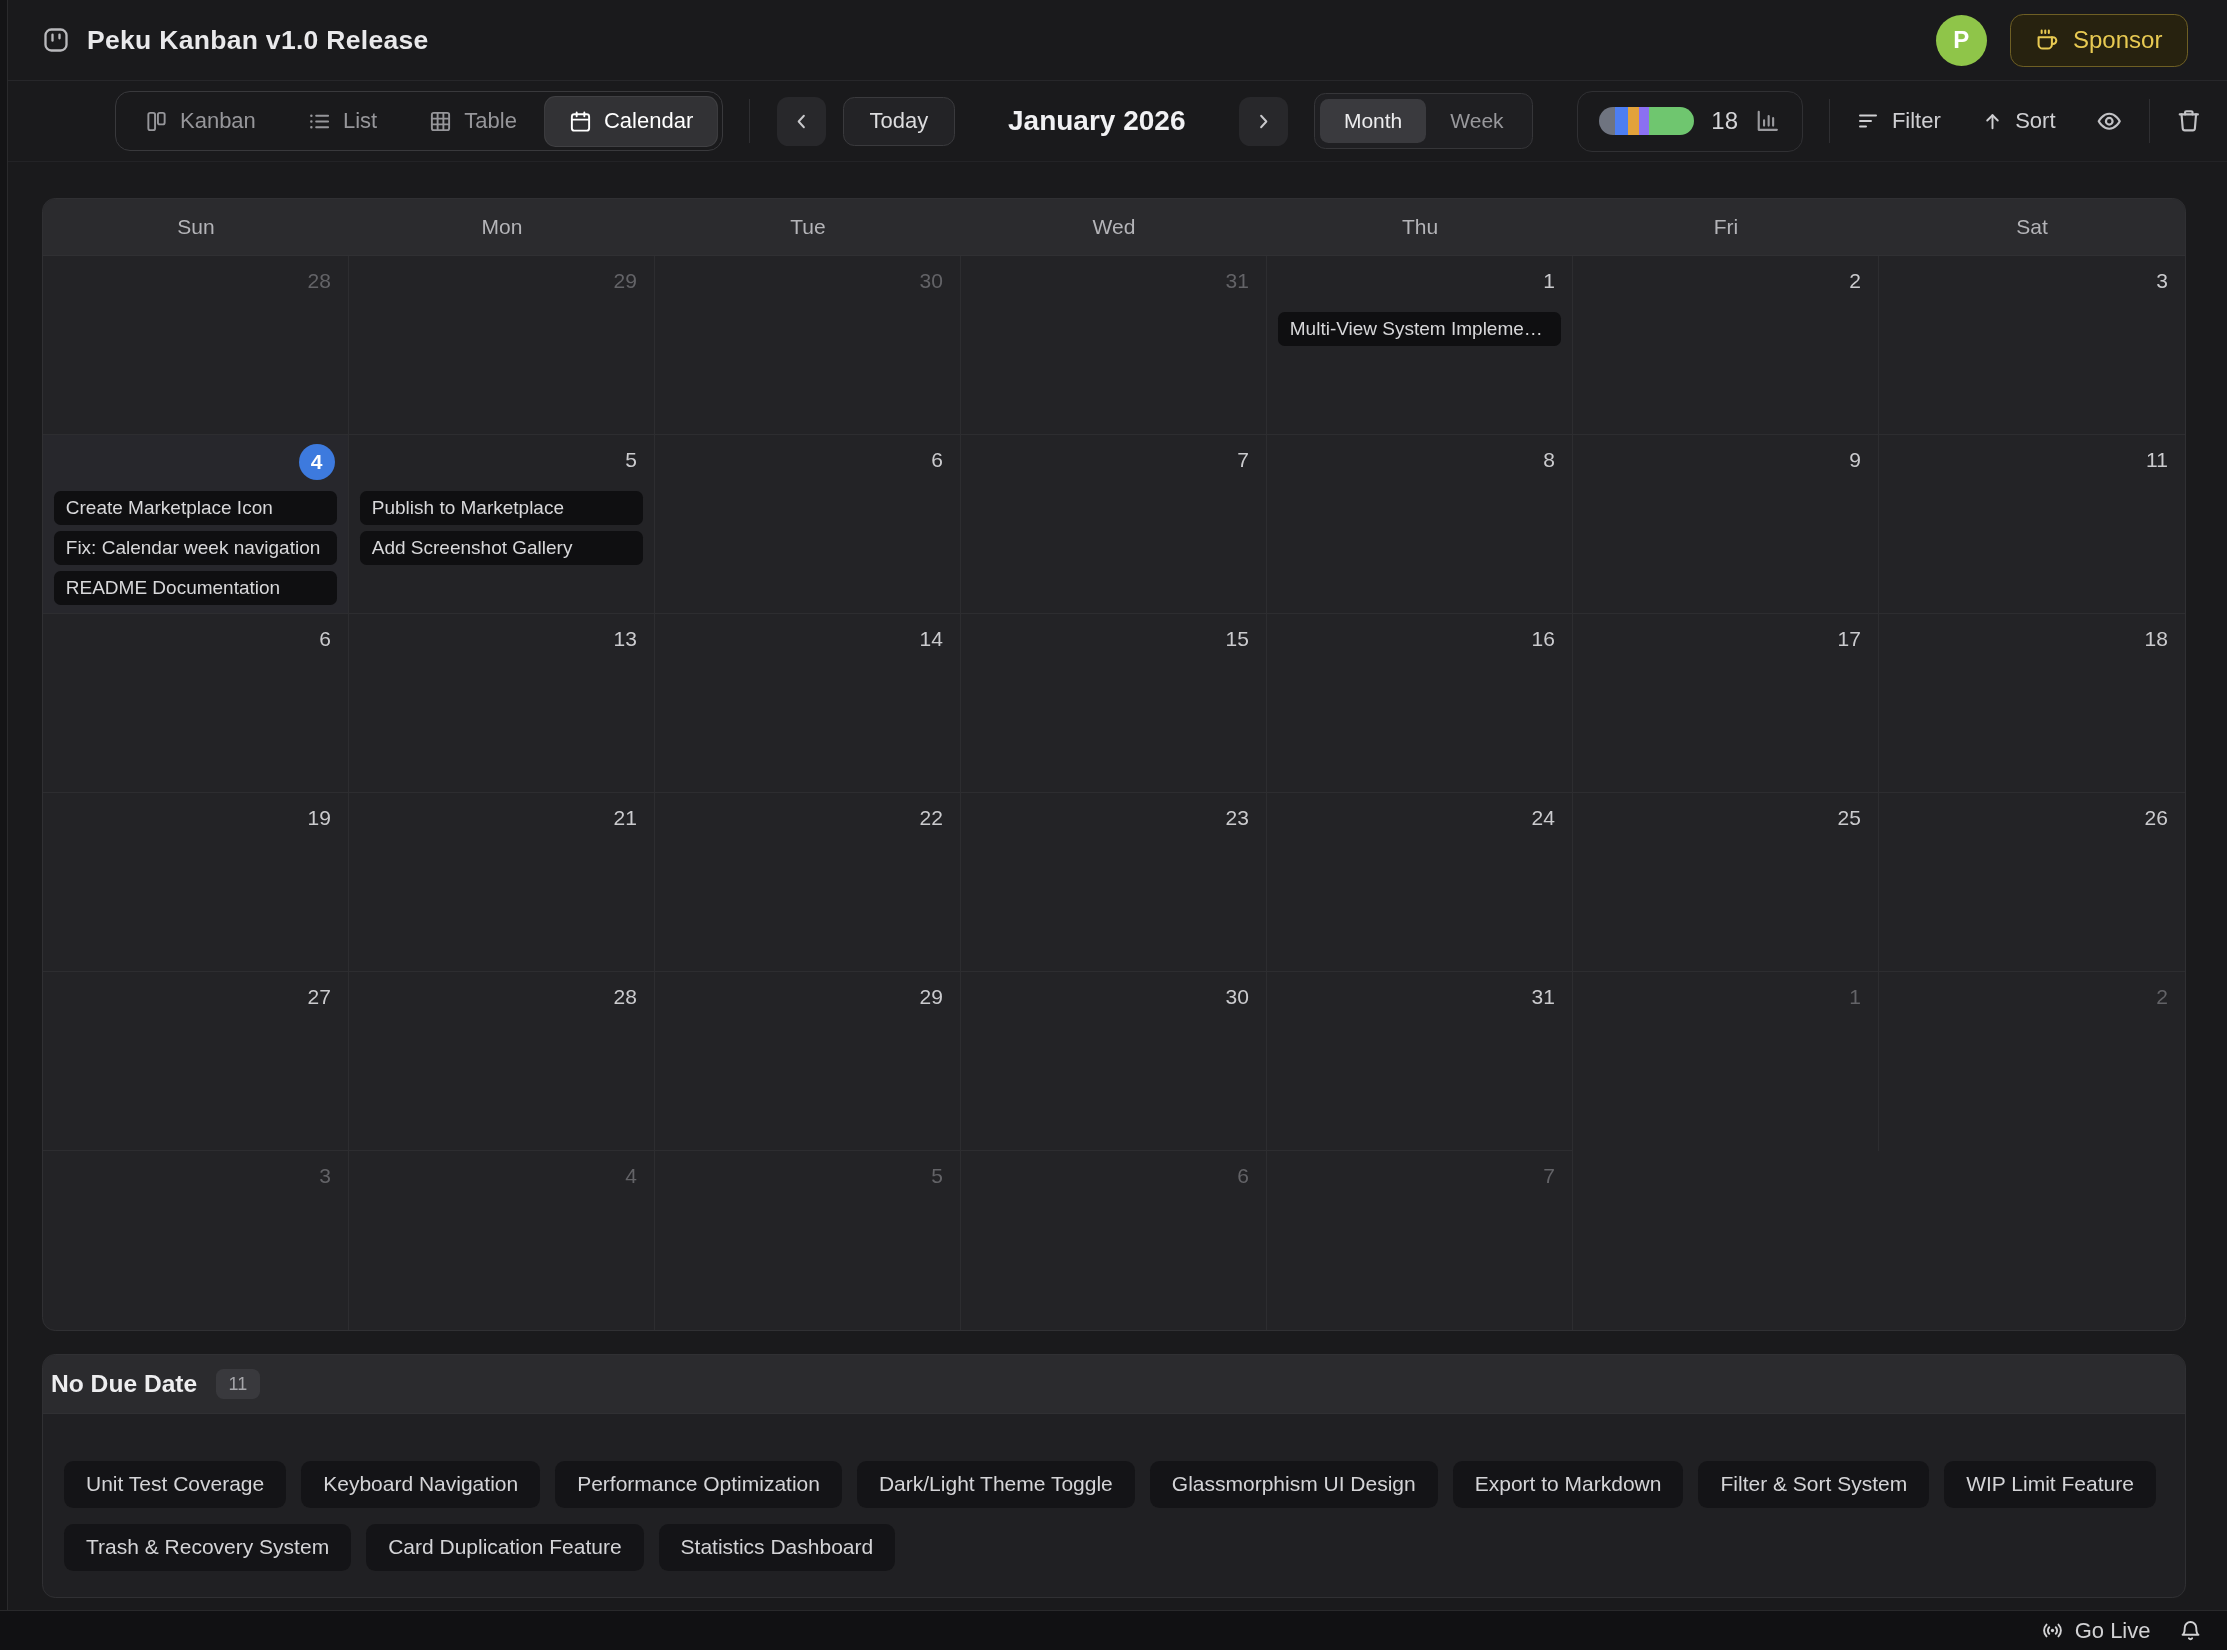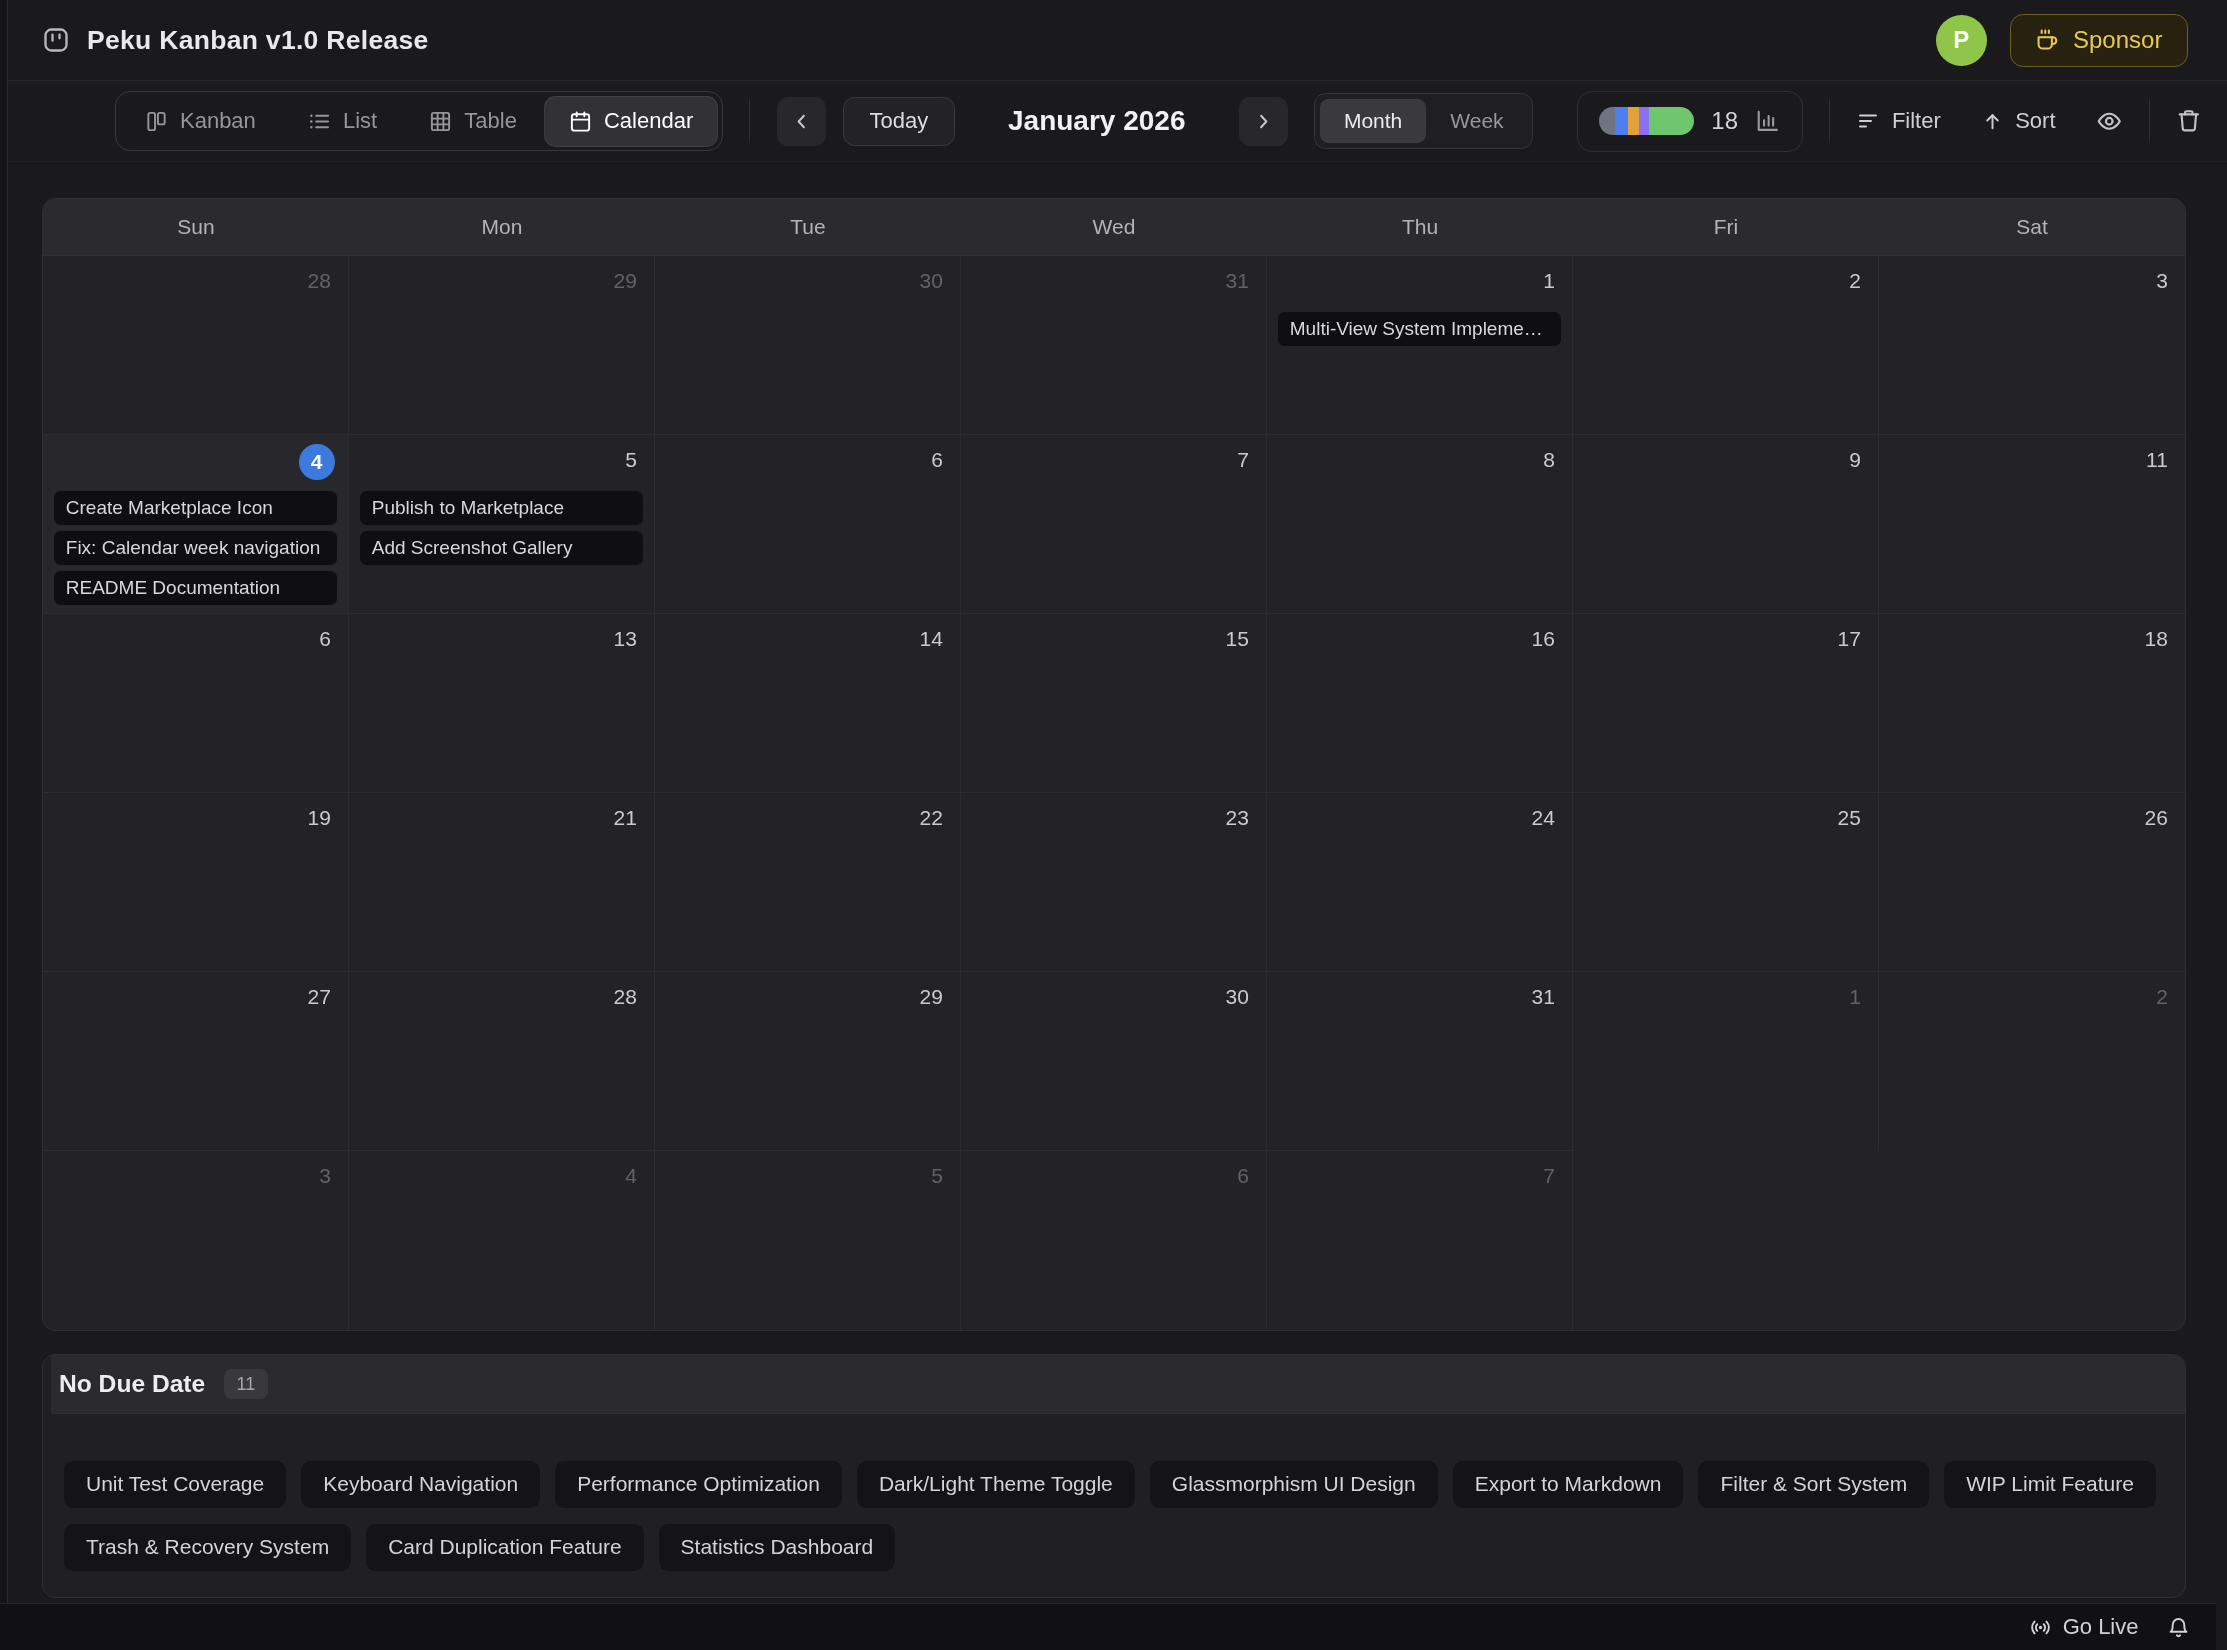--- a/index.html
+++ b/index.html
@@ -58,28 +58,28 @@
   .grid .cell:nth-last-child(-n+7) { border-bottom:none; }
   .datewrap { display:flex; justify-content:flex-end; align-items:flex-start; height:42px; padding:5.7px 7.6px 0 0; }
   .date { font-size:21px; color:#cbcbce; }
   .cell.outside .date { color:#636367; }
   .cell.today { background:#27272c; }
   .today-badge { width:36px; height:36px; border-radius:50%; background:#3d7ade; color:#fff; font-size:21px; font-weight:600; margin:-4.7px -3.8px 0 0; }
   .event { margin:6.6px 1.9px 0; background:#0f0f11; border-radius:6.6px; padding:5.7px 11.4px; font-size:19px; color:#d8d8da; white-space:nowrap; overflow:hidden; text-overflow:ellipsis; cursor:pointer; }
 
   
   .nodue { margin:23px 42px 0; border:0.9px solid #303033; border-radius:13.2px; overflow:hidden; background:#202023; }
-  .nodue-head { height:59px; background:#2b2b2e; display:flex; align-items:center; gap:19px; padding:0 8px; border-bottom:0.9px solid #303033;margin-left:8px; }
+  .nodue-head { height:59px; background:#2b2b2e; display:flex; align-items:center; gap:19px; padding:0 8px; border-bottom:0.9px solid #303033; }
   .nodue-title { font-size:24.6px; font-weight:700; color:#ededef; }
   .count-badge { background:#39393d; color:#a6a6aa; border-radius:7.6px; padding:4.7px 12.3px; font-size:18px; }
   .cards { padding:47px 21px 26.5px; display:flex; flex-wrap:wrap; gap:16px 15px; }
   .card-chip { background:#141417; border-radius:9.5px; padding:11.4px 22px; font-size:21px; color:#d4d4d7; cursor:pointer; white-space:nowrap; }
 
   
-  .statusbar { position:absolute; left:0; right:12px; bottom:0; height:47px; background:#111113; border-top:0.9px solid #29292b; display:flex; align-items:center; justify-content:flex-end; gap:28px; padding:0 26.5px; color:#d2d2d4; font-size:22px; z-index:10; }
+  .statusbar { position:absolute; left:0; right:0; bottom:0; height:40px; background:#111113; border-top:0.9px solid #29292b; display:flex; align-items:center; justify-content:flex-end; gap:28px; padding:0 26.5px; color:#d2d2d4; font-size:22px; z-index:10; }
   .golive { display:flex; align-items:center; gap:10.4px; cursor:pointer; }
   .bellbtn { color:#d2d2d4; cursor:pointer; }
 </style>
 </head>
 <body>
 
 <div class="left-strip"></div>
 
 <header class="titlebar">
   <span class="logo">

